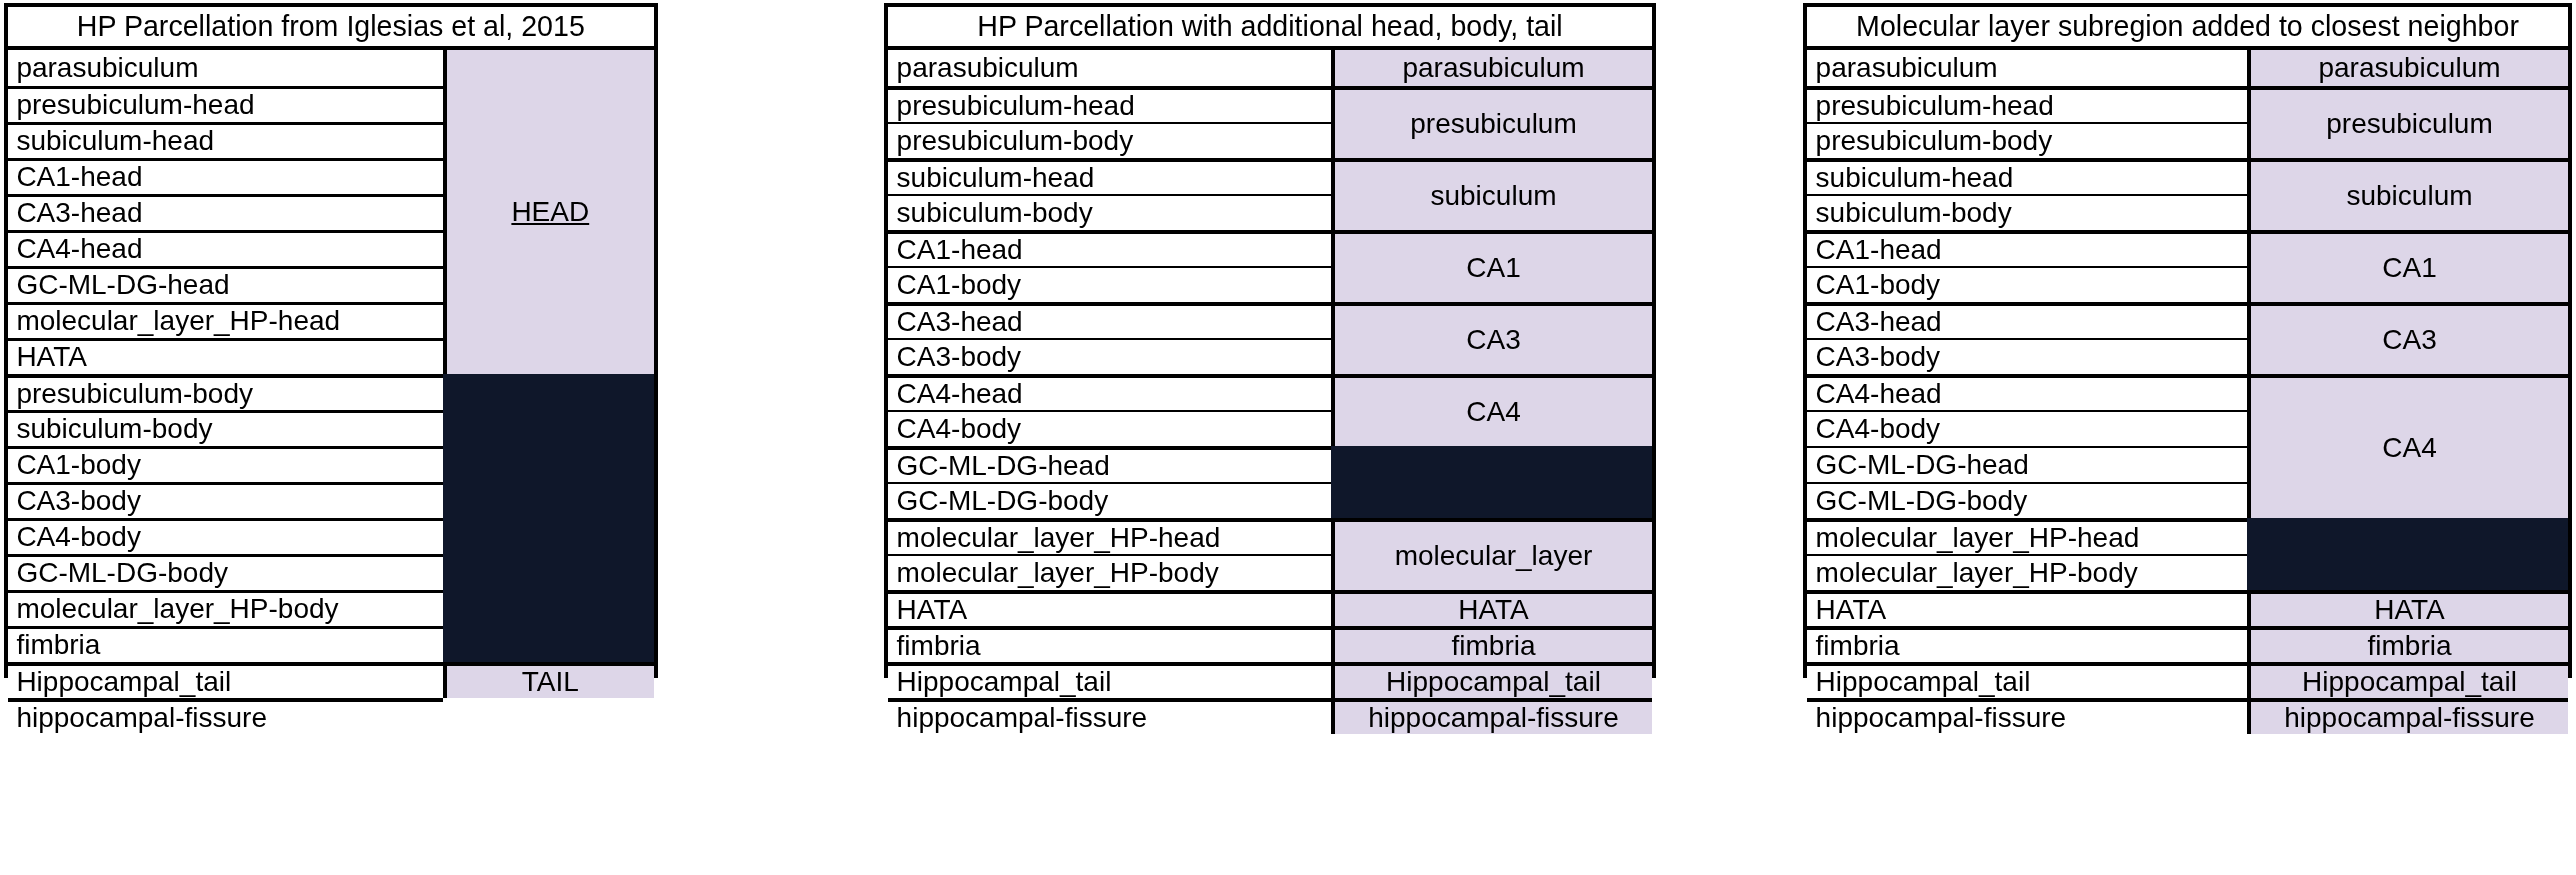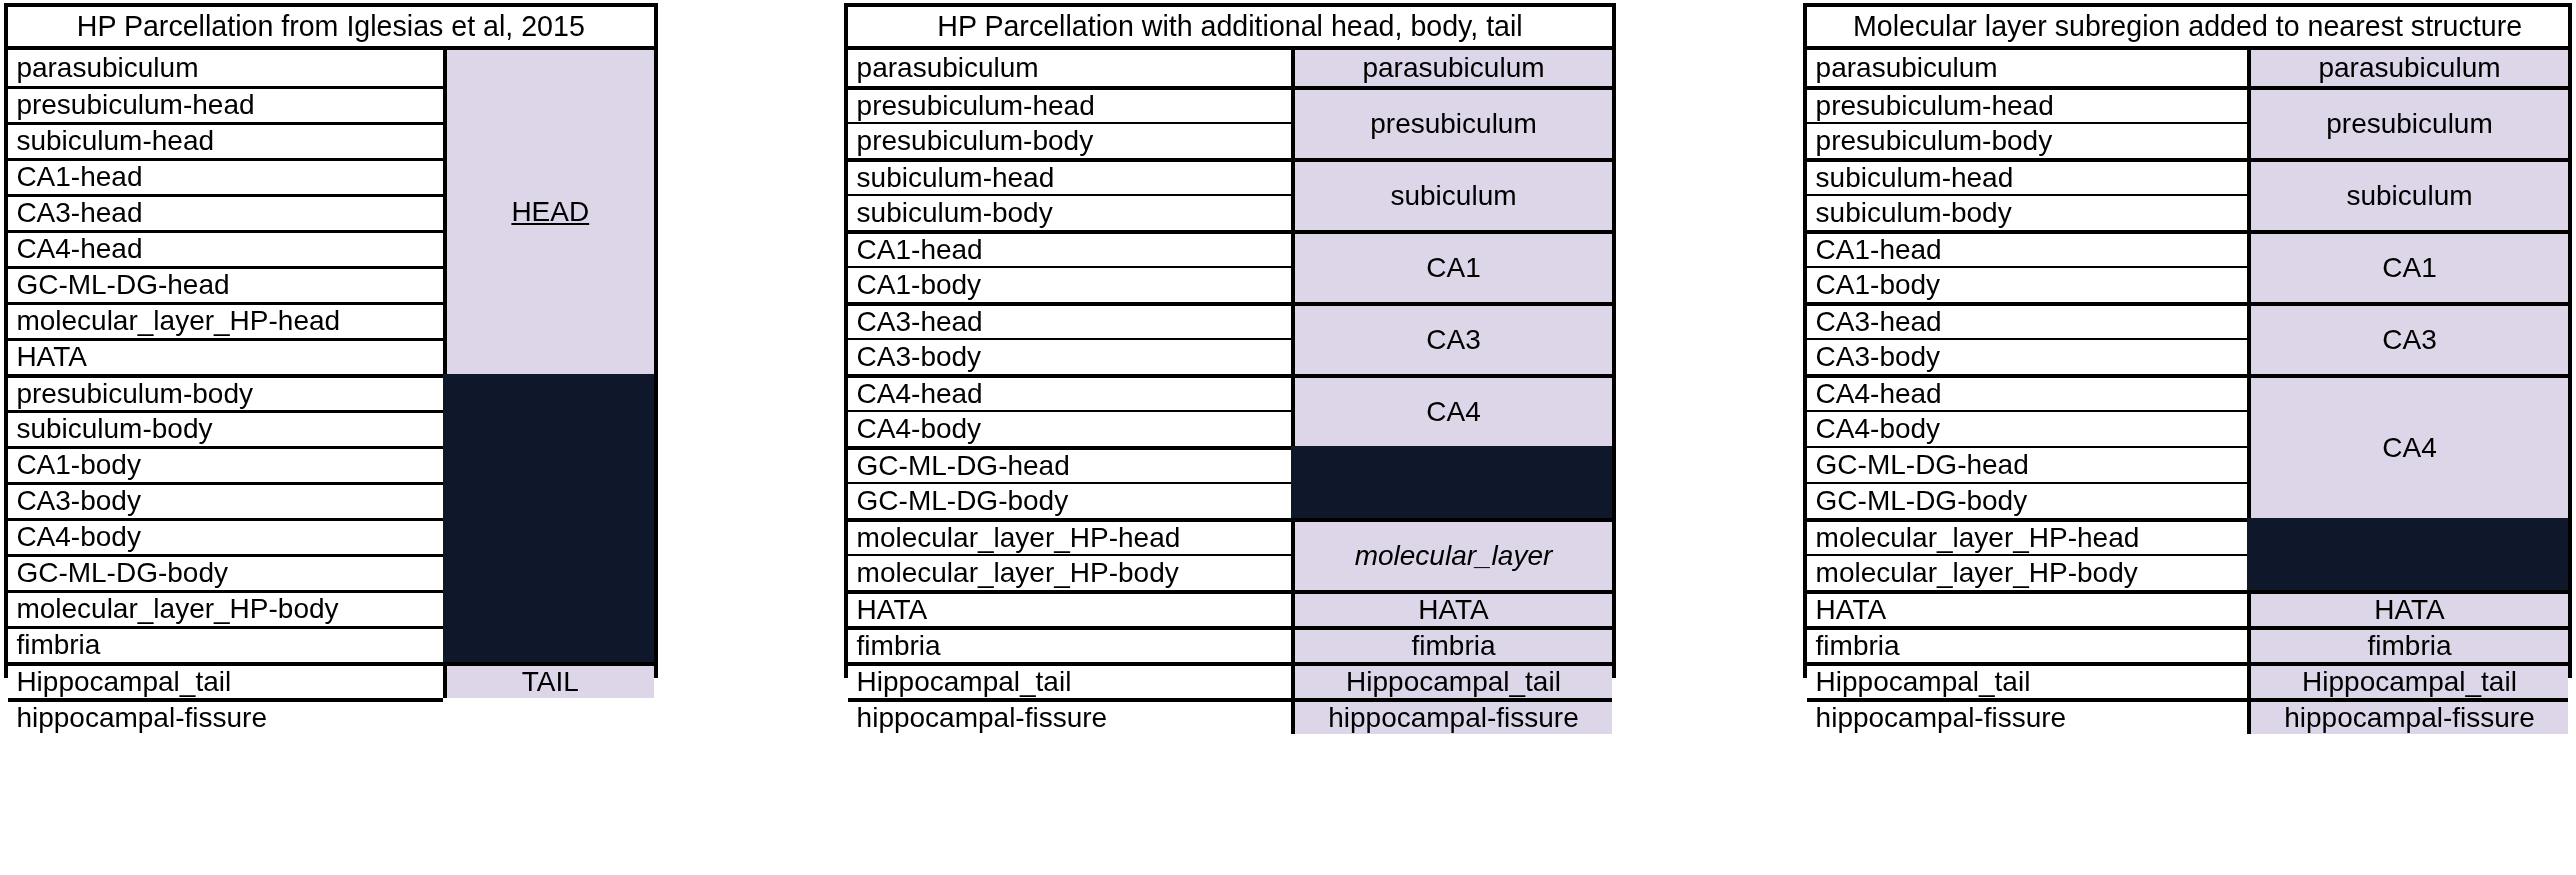--- a/index.html
+++ b/index.html
@@ -19,21 +19,21 @@
     position: absolute;
     top: 2.9px;
     height: 675px;
     box-sizing: border-box;
     border: 4.8px solid var(--border-color, #000);
     background: #0f172a;
     display: flex;
     flex-direction: column;
   }
   .hp-table:nth-of-type(1) { left: 3.8px;    width: 654px; }
-  .hp-table:nth-of-type(2) { left: 844px;  width: 772px; }
+  .hp-table:nth-of-type(2) { left: 884px;  width: 772px; }
   .hp-table:nth-of-type(3) { left: 1803px; width: 769px; }
 
   .table-title {
     flex: 0 0 39px;
     border-bottom: 4.8px solid var(--border-color, #000);
     display: flex;
     align-items: center;
     justify-content: center;
     font-size: 28.6px;
     white-space: nowrap;
@@ -131,30 +131,30 @@
       <div class="cell-left group-start" style="grid-row: 16;">HATA</div>
       <div class="cell-left group-start" style="grid-row: 17;">fimbria</div>
       <div class="cell-left group-start" style="grid-row: 18;">Hippocampal_tail</div>
       <div class="cell-left group-start" style="grid-row: 19;">hippocampal-fissure</div>
       <div class="cell-group first-row" style="grid-row: 1 / span 1;">parasubiculum</div>
       <div class="cell-group" style="grid-row: 2 / span 2;">presubiculum</div>
       <div class="cell-group" style="grid-row: 4 / span 2;">subiculum</div>
       <div class="cell-group" style="grid-row: 6 / span 2;">CA1</div>
       <div class="cell-group" style="grid-row: 8 / span 2;">CA3</div>
       <div class="cell-group" style="grid-row: 10 / span 2;">CA4</div>
-      <div class="cell-group" style="grid-row: 14 / span 2; font-style: italic;">molecular_layer</div>
+      <div class="cell-group" style="grid-row: 14 / span 2;">molecular_layer</div>
       <div class="cell-group" style="grid-row: 16 / span 1;">HATA</div>
       <div class="cell-group" style="grid-row: 17 / span 1;">fimbria</div>
       <div class="cell-group" style="grid-row: 18 / span 1;">Hippocampal_tail</div>
       <div class="cell-group" style="grid-row: 19 / span 1;">hippocampal-fissure</div>
     </div>
 </div>
 
 <div class="hp-table">
-  <div class="table-title">Molecular layer subregion added to nearest structure</div>
+  <div class="table-title">Molecular layer subregion added to closest neighbor</div>
   <div class="table-body">
       <div class="cell-left first-row" style="grid-row: 1;">parasubiculum</div>
       <div class="cell-left group-start" style="grid-row: 2;">presubiculum-head</div>
       <div class="cell-left" style="grid-row: 3;">presubiculum-body</div>
       <div class="cell-left group-start" style="grid-row: 4;">subiculum-head</div>
       <div class="cell-left" style="grid-row: 5;">subiculum-body</div>
       <div class="cell-left group-start" style="grid-row: 6;">CA1-head</div>
       <div class="cell-left" style="grid-row: 7;">CA1-body</div>
       <div class="cell-left group-start" style="grid-row: 8;">CA3-head</div>
       <div class="cell-left" style="grid-row: 9;">CA3-body</div>

